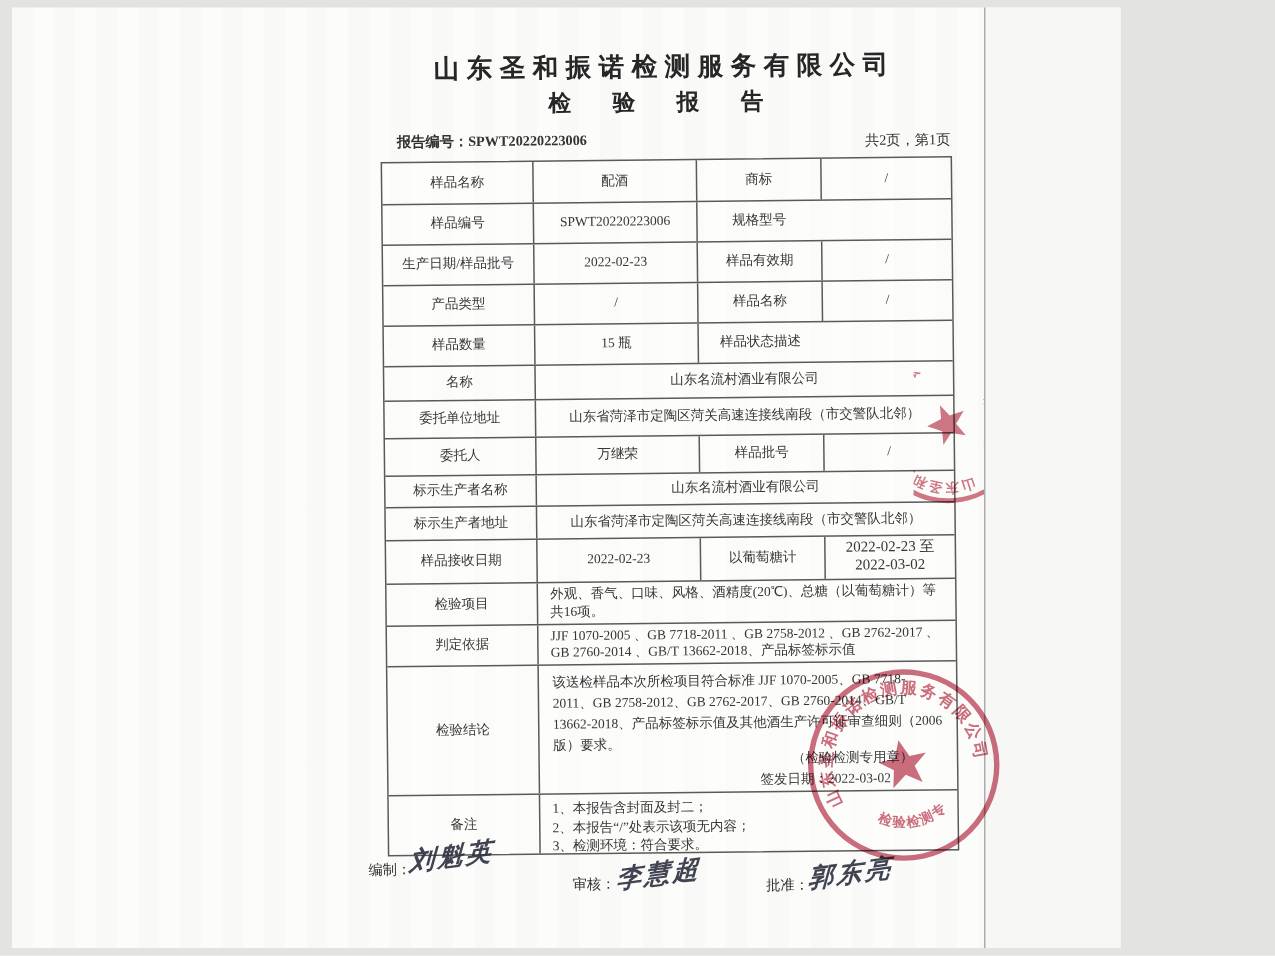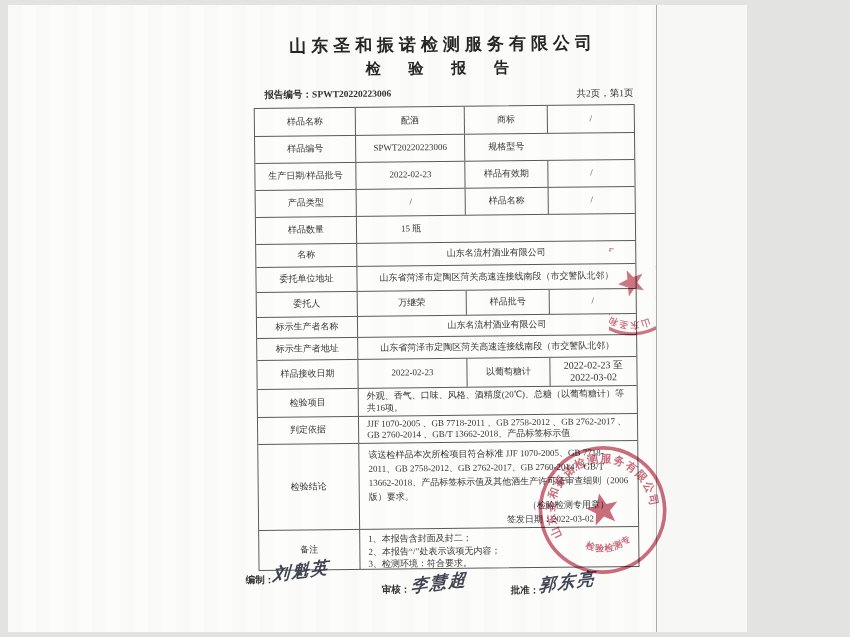--- a/index.html
+++ b/index.html
@@ -33,21 +33,21 @@
   .l2 { width:83px; flex:0 0 83px; }
   .v2 { flex:1; }
   .wide { flex:1; }
   .left-align { justify-content:flex-start; text-align:left; padding:3px 8px; }
   .two-line { flex-direction:column; font-size:10px; }
   .conclusion-cell { position:relative; display:block; text-align:left; padding:5px 9px; font-size:9px; line-height:1.55; }
   .seal-note { position:absolute; left:152px; top:57px; font-size:9px; color:#3a3a3a;margin-left:16px; }
   .issue-date { position:absolute; left:147px; top:71px; font-size:9px; color:#3a3a3a; }
   .remarks-cell { display:block; text-align:left; padding:3px 8px; font-size:9px; line-height:1.4; }
 
-  .footer-label { position:absolute; font-size:9.5px; font-weight:700; color:#333; }
+  .footer-label { position:absolute; font-size:9.5px; font-weight:400; color:#333; }
   .sig { position:absolute; font-size:17px; font-weight:700; font-style:italic; color:#2c3140;
     letter-spacing:2px; transform:rotate(-7deg) skewX(-10deg); opacity:.9; }
 
   .stamp { position:absolute; mix-blend-mode:multiply; opacity:.8; pointer-events:none; }
   .stamp-clip { position:absolute; left:601px; top:243px; width:47px; height:104px; overflow:hidden;
     mix-blend-mode:multiply; opacity:.75; pointer-events:none; }
   .stamp-clip svg { position:absolute; left:-36px; top:-24px; }
 </style>
 </head>
 <body>
@@ -89,20 +89,21 @@
         <div class="tr" style="height:27px">
           <div class="td lbl">产品类型</div>
           <div class="td v1">/</div>
           <div class="td l2">样品名称</div>
           <div class="td v2">/</div>
         </div>
 
         <div class="tr" style="height:27px">
           <div class="td lbl">样品数量</div>
           <div class="td v1">15 瓶</div>
+          <div class="td l2">样品状态描述</div>
         </div>
 
         <div class="tr" style="height:23px">
           <div class="td lbl">名称</div>
           <div class="td wide">山东名流村酒业有限公司</div>
         </div>
 
         <div class="tr" style="height:25px">
           <div class="td lbl">委托单位地址</div>
           <div class="td wide">山东省菏泽市定陶区菏关高速连接线南段（市交警队北邻）</div>

